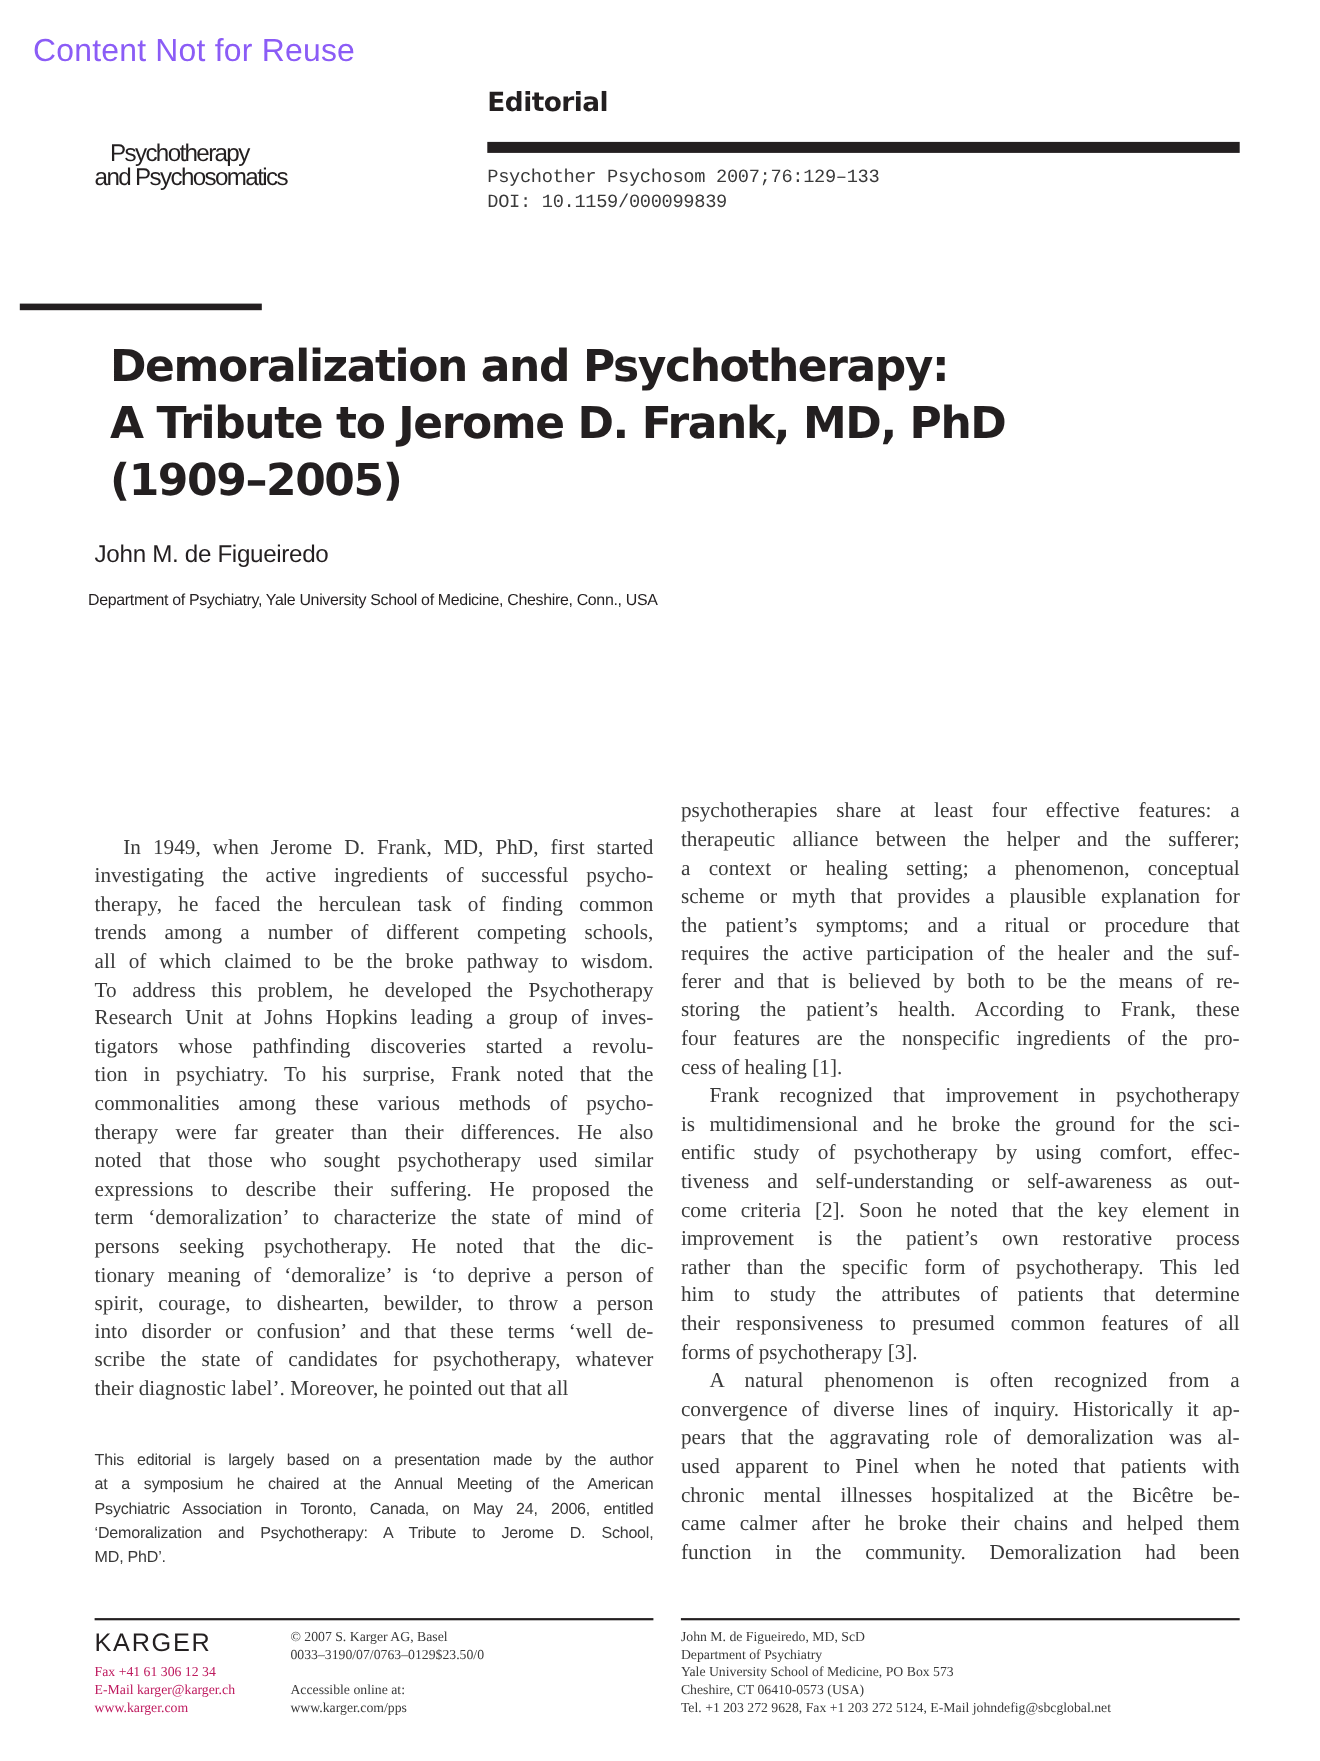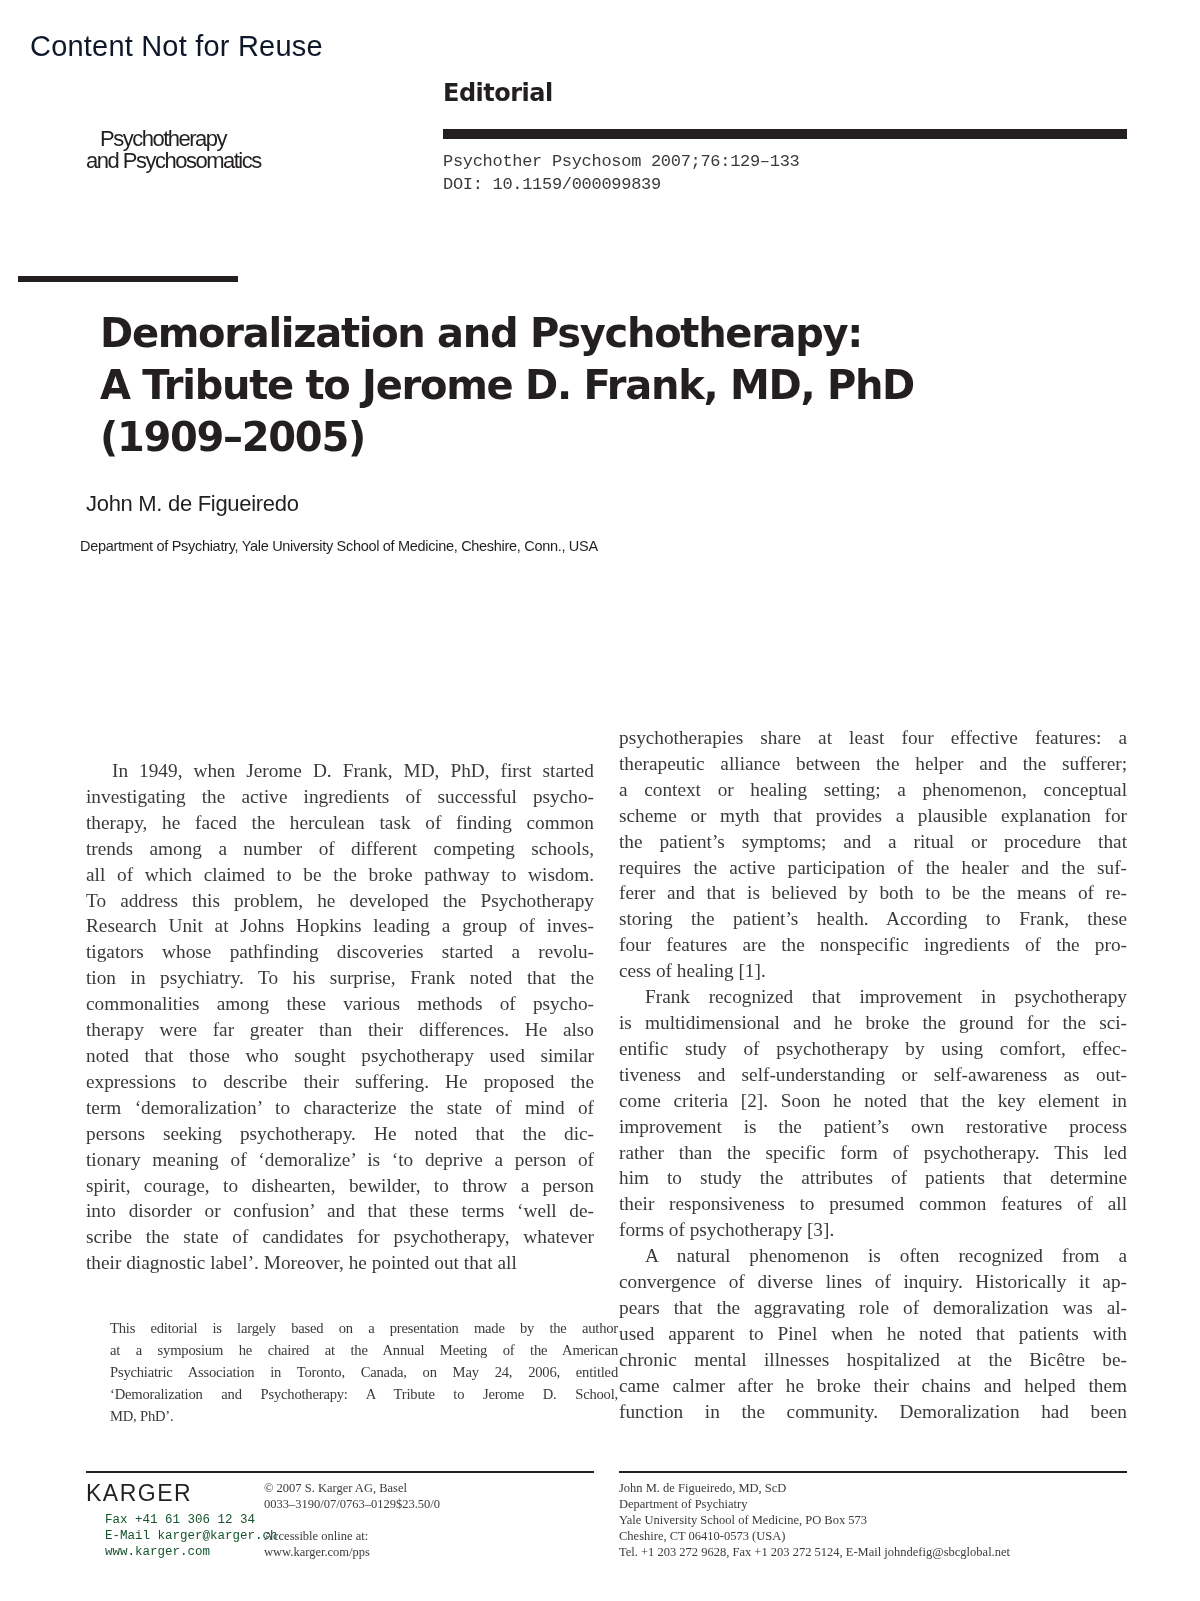--- a/index.html
+++ b/index.html
@@ -3,21 +3,21 @@
   <meta charset="utf-8">
   <style>
     html, body { margin: 0; padding: 0; background: #ffffff; }
     body {
       width: 1200px; height: 1601px; position: relative; overflow: hidden;
       color: #231f20;
     }
     .abs { position: absolute; }
     .watermark {
       left: 30px; top: 30px; font-family: "Liberation Sans", sans-serif;
-      font-size: 29px; color: #0f172a; letter-spacing: 0.2px;
+      font-size: 29px; color: #8b5cf6; letter-spacing: 0.2px;
     }
     .section-label {
       left: 443px; top: 79px; font-family: "DejaVu Sans", sans-serif;
       font-weight: bold; font-size: 24px; color: #231f20; letter-spacing: -0.5px;
     }
     .top-rule {
       left: 443px; top: 129px; width: 684px; height: 10px; background: #231f20;
     }
     .journal-logo {
       left: 86px; top: 128px; font-family: "Liberation Sans", sans-serif;
@@ -48,34 +48,34 @@
     }
     .col {
       font-family: "Liberation Serif", serif; font-size: 19.3px; line-height: 25.9px;
       color: #3a3a3a; text-align: justify; hyphens: manual;
     }
     .col-left { left: 86px; top: 758px; width: 508px; }
     .col-right { left: 619px; top: 725px; width: 508px; }
     .col .line { display: block; text-align: justify; text-align-last: justify; }
     .col .line.last { text-align-last: left; }
     .footnote {
-      left: 86px; top: 1317px; width: 508px; font-family: Liberation Serif, serif;
-      font-size: 14.6px; line-height: 22px; color: #3a3a3a; letter-spacing: -0.2px; margin-left: 24px;
+      left: 86px; top: 1317px; width: 508px; font-family: Liberation Sans, sans-serif;
+      font-size: 14.6px; line-height: 22px; color: #3a3a3a; letter-spacing: -0.2px;
     }
     .footnote .line { display: block; text-align: justify; text-align-last: justify; }
     .footnote .line.last { text-align-last: left; }
     .bottom-rule-l { left: 86px; top: 1471px; width: 508px; height: 1.5px; background: #231f20; }
     .bottom-rule-r { left: 619px; top: 1471px; width: 508px; height: 1.5px; background: #231f20; }
     .publisher-logo {
       left: 86px; top: 1480px; font-family: "Liberation Sans", sans-serif;
       font-size: 23px; color: #231f20; letter-spacing: 1.5px;
     }
     .pub-contact {
-      left: 86px; top: 1512px; font-family: Liberation Mono, monospace;
-      font-size: 12.5px; line-height: 16px; color: #14532d; margin-left: 19px;
+      left: 86px; top: 1512px; font-family: Liberation Serif, serif;
+      font-size: 12.5px; line-height: 16px; color: #be185d;
     }
     .pub-contact span, .copyright span, .corresp span { display: block; white-space: nowrap; }
     .copyright {
       left: 264px; top: 1480px; font-family: "Liberation Serif", serif;
       font-size: 12.5px; line-height: 16px; color: #3a3a3a;
     }
     .copyright .gap { height: 16px; }
     .corresp {
       left: 619px; top: 1480px; font-family: "Liberation Serif", serif;
       font-size: 12.5px; line-height: 16px; color: #3a3a3a;

